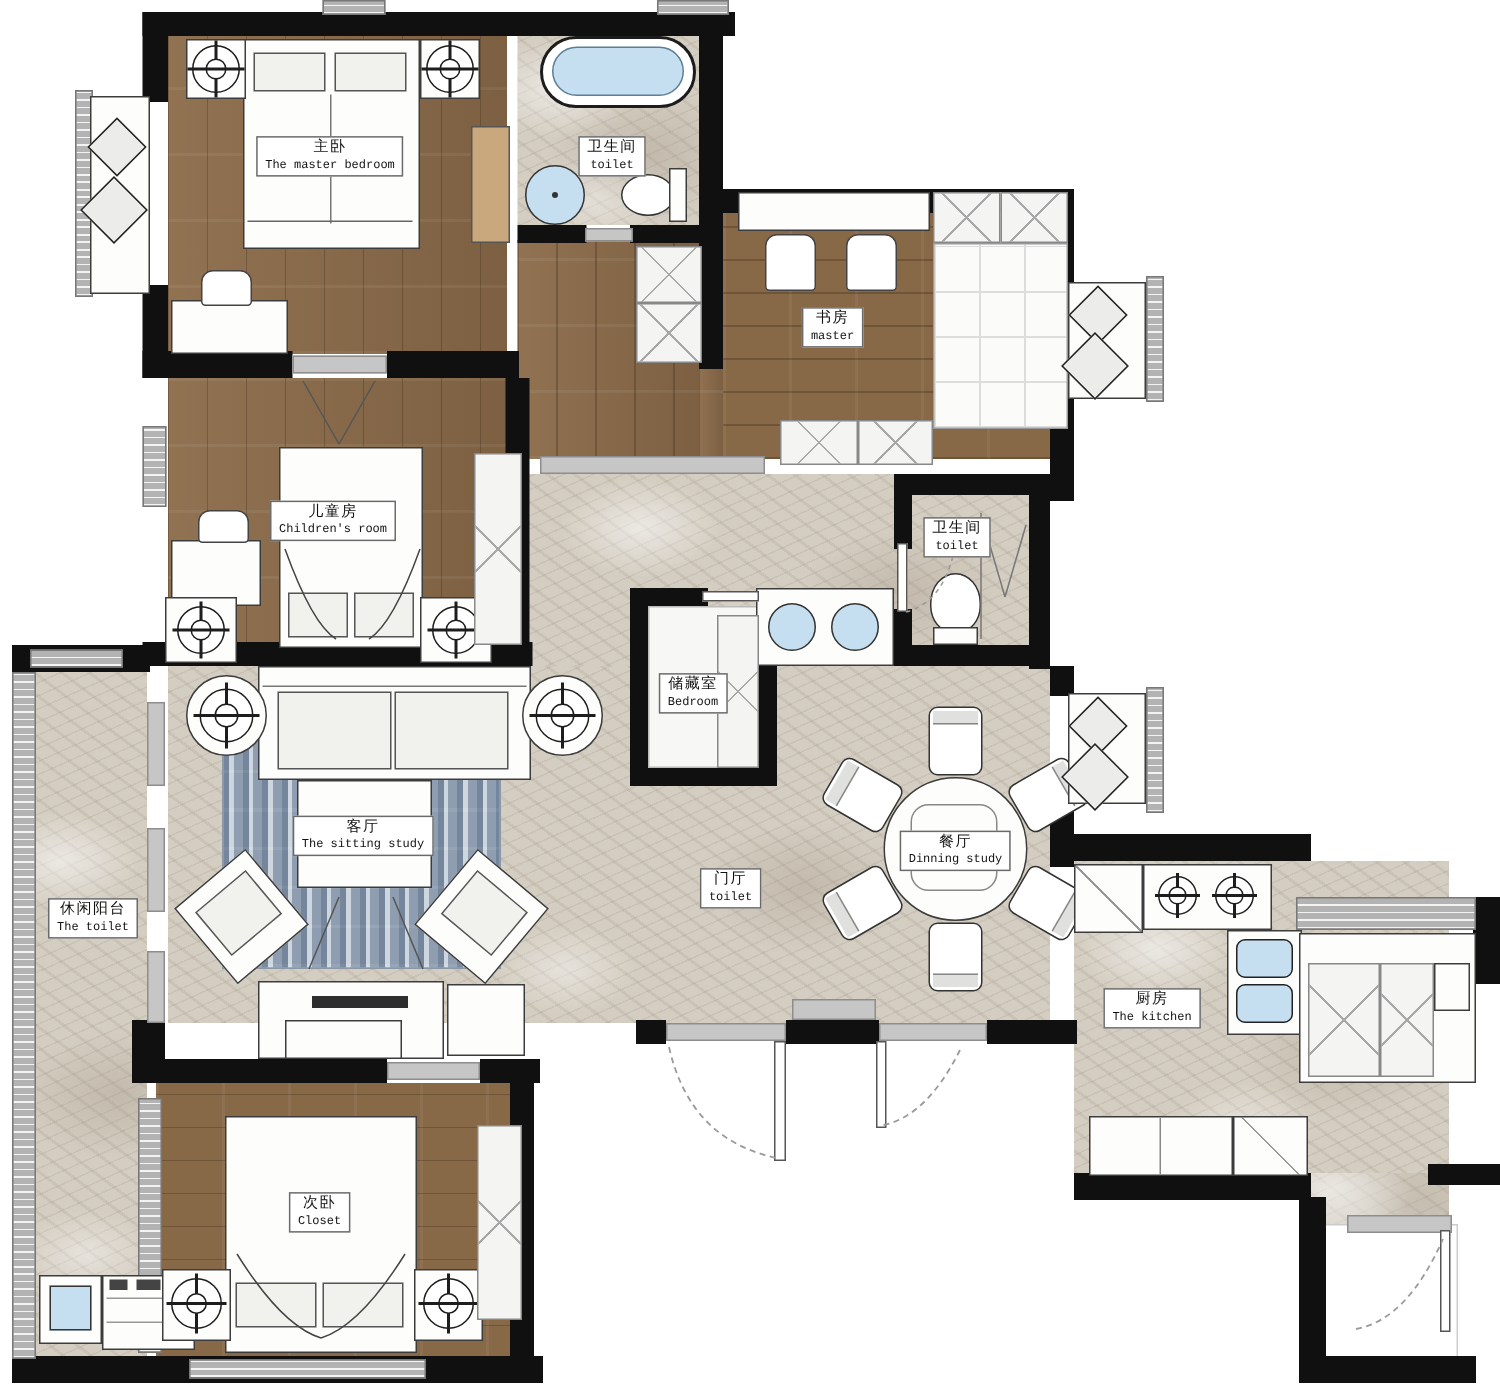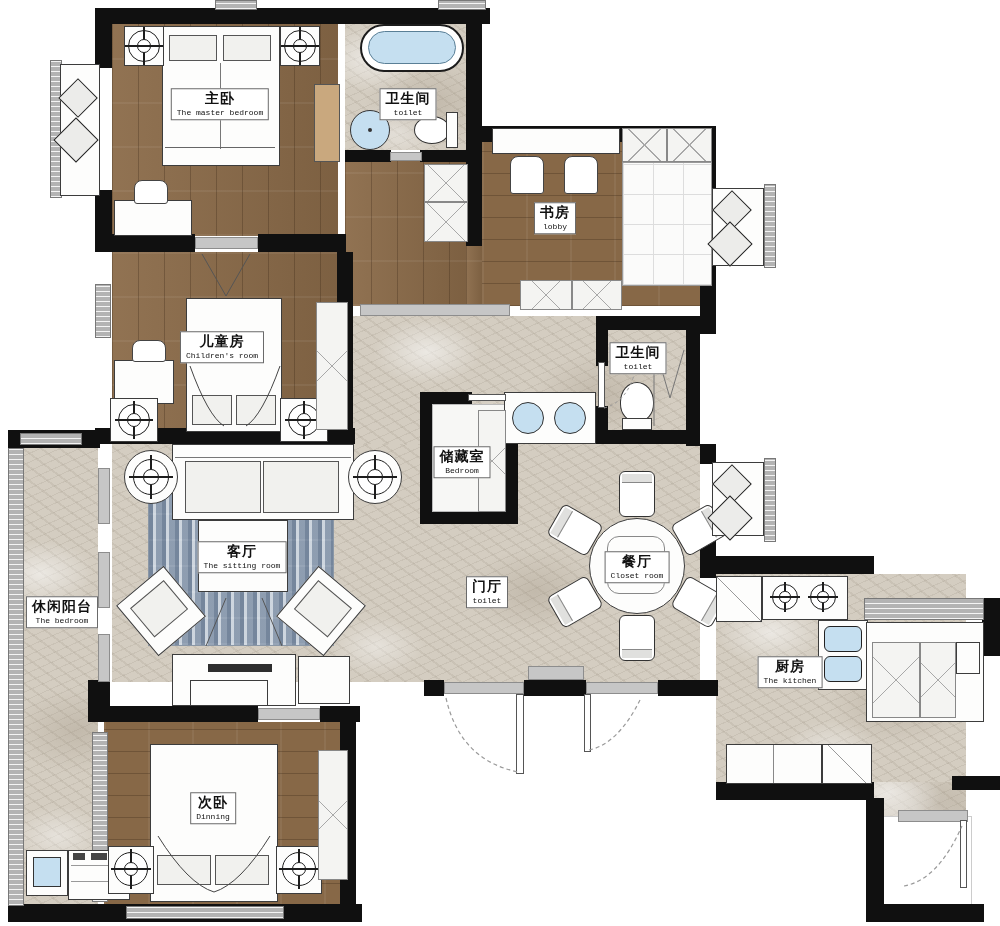--- a/index.html
+++ b/index.html
@@ -41,21 +41,21 @@
   .rug{position:absolute;border:1px solid #8a97a6;background-color:#a7b4c2;background-image:
      repeating-linear-gradient(90deg,rgba(56,78,110,.45) 0 4px,rgba(237,241,246,.55) 4px 7px,rgba(90,110,140,.32) 7px 13px),
      repeating-linear-gradient(0deg,rgba(255,255,255,.14) 0 2px,transparent 2px 26px);}
   .leaf{position:absolute;background:#fff;border:1px solid #555;}
   .chair{position:absolute;width:36px;height:46px;background:#fff;border:1.5px solid #333;border-radius:6px;}
   .chair i{position:absolute;top:2px;left:2px;right:2px;height:9px;background:#e0e0de;border-bottom:1px solid #888;}
   .ch{position:absolute;background:#fff;border:1.5px solid #444;border-radius:8px 8px 3px 3px;}
   .tv{position:absolute;background:#2e2e2e;}
   .lbl{position:absolute;transform:translate(-50%,-50%);background:#fff;border:1px solid #6a6a6a;
        padding:1px 5px;text-align:center;z-index:40;white-space:nowrap;line-height:1.25;}
-  .lbl .zh{font-size:14px;font-weight:bold;letter-spacing:1px;color:#111;}
+  .lbl .zh{font-size:10px;font-weight:normal;letter-spacing:1px;color:#111;}
   .lbl .en{font-size:8px;color:#111;font-family:"Liberation Mono","DejaVu Sans Mono",monospace;}
   svg.ov{position:absolute;left:0;top:0;z-index:30;}
 </style>
 </head>
 <body>
 
 <div id="plan">
 
   <div class="wood" style="left:112px;top:24px;width:226px;height:212px"></div>
   <div class="wood" style="left:112px;top:252px;width:226px;height:178px"></div>
@@ -318,52 +318,52 @@
   <div class="lbl" style="left:220px;top:104px">
     <div class="zh">主卧</div>
     <div class="en">The master bedroom</div>
   </div>
   <div class="lbl" style="left:408px;top:104px">
     <div class="zh">卫生间</div>
     <div class="en">toilet</div>
   </div>
   <div class="lbl" style="left:555px;top:218px">
     <div class="zh">书房</div>
-    <div class="en">lobby</div>
+    <div class="en">master</div>
   </div>
   <div class="lbl" style="left:222px;top:347px">
     <div class="zh">儿童房</div>
     <div class="en">Children's room</div>
   </div>
   <div class="lbl" style="left:638px;top:358px">
     <div class="zh">卫生间</div>
     <div class="en">toilet</div>
   </div>
   <div class="lbl" style="left:462px;top:462px">
     <div class="zh">储藏室</div>
     <div class="en">Bedroom</div>
   </div>
   <div class="lbl" style="left:242px;top:557px">
     <div class="zh">客厅</div>
-    <div class="en">The sitting room</div>
+    <div class="en">The sitting study</div>
   </div>
   <div class="lbl" style="left:487px;top:592px">
     <div class="zh">门厅</div>
     <div class="en">toilet</div>
   </div>
   <div class="lbl" style="left:62px;top:612px">
     <div class="zh">休闲阳台</div>
-    <div class="en">The bedroom</div>
+    <div class="en">The toilet</div>
   </div>
   <div class="lbl" style="left:637px;top:567px">
     <div class="zh">餐厅</div>
-    <div class="en">Closet room</div>
-  </div>
-  <div class="lbl" style="left:790px;top:672px">
+    <div class="en">Dinning study</div>
+  </div>
+  <div class="lbl" style="left:768px;top:672px">
     <div class="zh">厨房</div>
     <div class="en">The kitchen</div>
   </div>
   <div class="lbl" style="left:213px;top:808px">
     <div class="zh">次卧</div>
-    <div class="en">Dinning</div>
+    <div class="en">Closet</div>
   </div>
 
 </div>
 
 </body></html>

